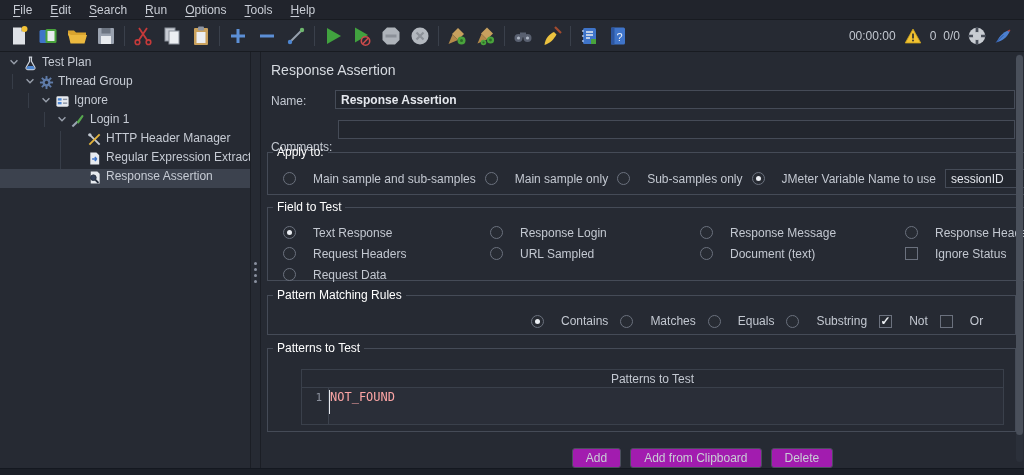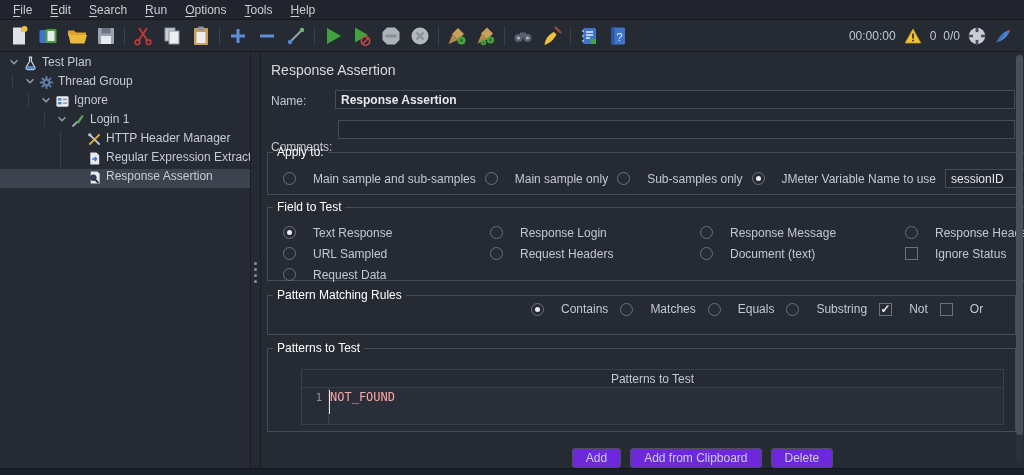--- a/index.html
+++ b/index.html
@@ -52,34 +52,34 @@
   .radio-ctl, .check-ctl { display:inline-flex; align-items:center; gap:17px; white-space:nowrap; cursor:default; }
   .rb { width:13px; height:13px; flex:none; border-radius:50%; border:1px solid #6b717e; background:#272b33; position:relative; }
   .rb.on::after { content:""; position:absolute; inset:3px; border-radius:50%; background:#ebeef3; }
   .cbx { width:13px; height:13px; flex:none; border:1px solid #6b717e; background:#272b33;
     display:flex; align-items:center; justify-content:center; color:#eef1f5; font-size:12px; font-weight:bold; line-height:1; }
   .applyrow { display:flex; align-items:center; gap:9px; margin:10px 0 0 15px; }
   .var-input { width:170px; height:19px; background:#22262e; border:1px solid #454b57;
     color:#e4e7ed; font-size:12px; font-family:"Liberation Sans",sans-serif; padding:0 5px; outline:none; flex:none; }
   .ftt-grid { display:grid; grid-template-columns:207px 210px 205px 220px; grid-auto-rows:21px;
     align-items:center; margin:8px 0 0 15px; }
-  .rulesrow { display:flex; align-items:center; gap:12px; padding-left:263px; }
+  .rulesrow { display:flex; align-items:center; gap:12px; margin-top:12px; padding-left:263px; }
   
   .ptable { position:absolute; left:33px; right:11px; top:14px; border:1px solid #3a404b; }
   .pthead { height:18px; background:#262a33; border-bottom:1px solid #3a404b;
     display:flex; align-items:center; justify-content:center; color:#c3c8d1; }
   .ptrow { height:36px; display:flex; background:#2a2e38; }
   .ptnum { width:27px; flex:none; background:#272b34; border-right:1px solid #3c424d;
     color:#8a909c; font-family:"DejaVu Sans Mono",monospace; font-size:11px;
     display:flex; justify-content:flex-end; padding:3px 6px 0 0; }
   .ptcell { flex:1; font-family:"DejaVu Sans Mono",monospace; font-size:12px; color:#fca5a5;
     padding-top:2px; display:flex; align-items:flex-start; }
   .caret { width:1px; height:24px; background:#e8ebf0; flex:none; }
   .btnrow { position:absolute; top:396px; left:0; right:0; display:flex; justify-content:center; gap:9px; padding-left:120px; }
-  .btn { background:#6d28d9; border:1px solid #4a505c; border-radius:3px; color:#c9cdd5;
+  .btn { background:#a21caf; border:1px solid #4a505c; border-radius:3px; color:#c9cdd5;
     font-size:12px; font-family:"Liberation Sans",sans-serif; padding:3px 13px; height:20px; line-height:13px; }
   
   .vscroll { position:absolute; top:2px; right:1px; width:7px; height:408px; background:#2b303a; border-radius:4px; }
   .vthumb { position:absolute; top:1px; left:0; width:7px; height:380px; background:#4a505b; border-radius:4px; }
 </style>
 </head>
 <body>
 
 <div class="menubar">
   <span class="menu-item"><u>F</u>ile</span>
@@ -434,25 +434,25 @@
       <label class="radio-ctl">
           <span class="rb"></span>
           <span>Response Message</span>
         </label>
       <label class="radio-ctl">
           <span class="rb"></span>
           <span>Response Headers</span>
         </label>
       <label class="radio-ctl">
           <span class="rb"></span>
+          <span>Request Headers</span>
+        </label>
+      <label class="radio-ctl">
+          <span class="rb"></span>
           <span>URL Sampled</span>
-        </label>
-      <label class="radio-ctl">
-          <span class="rb"></span>
-          <span>Request Headers</span>
         </label>
       <label class="radio-ctl">
           <span class="rb"></span>
           <span>Document (text)</span>
         </label>
       <label class="check-ctl">
           <span class="cbx"></span>
           <span>Ignore Status</span>
         </label>
       <label class="radio-ctl">

